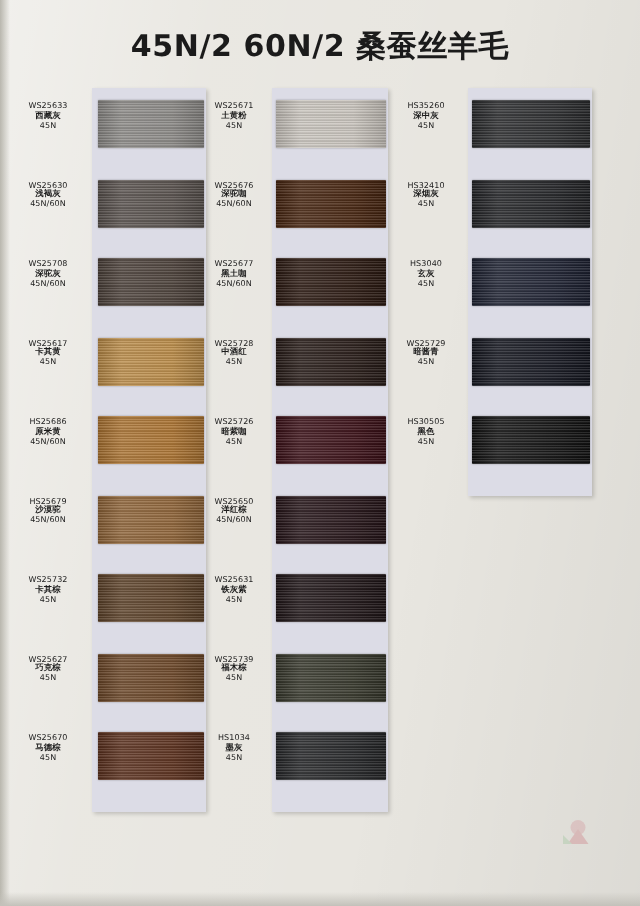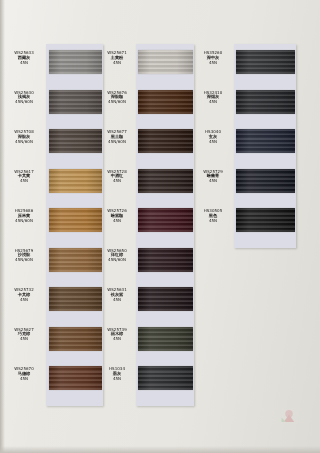--- a/index.html
+++ b/index.html
@@ -145,20 +145,21 @@
   }
 </style>
 </head>
 <body>
 
 <div class="page">
   <div class="paper-tint"></div>
   <div class="page-edge-left"></div>
   <div class="page-edge-bottom"></div>
 
+  <div class="page-title">45N/2 60N/2 桑蚕丝羊毛</div>
 
   <div class="columns" id="columns-root">
       <div class="column col1">
         <div class="card" style="height: 361.5px;"></div>
         <div class="swatch-row" style="top: 4px;">
           <div class="labelbox">
             <span class="code">WS25633</span>
             <span class="name">西藏灰</span>
             <span class="count">45N</span>
           </div>

